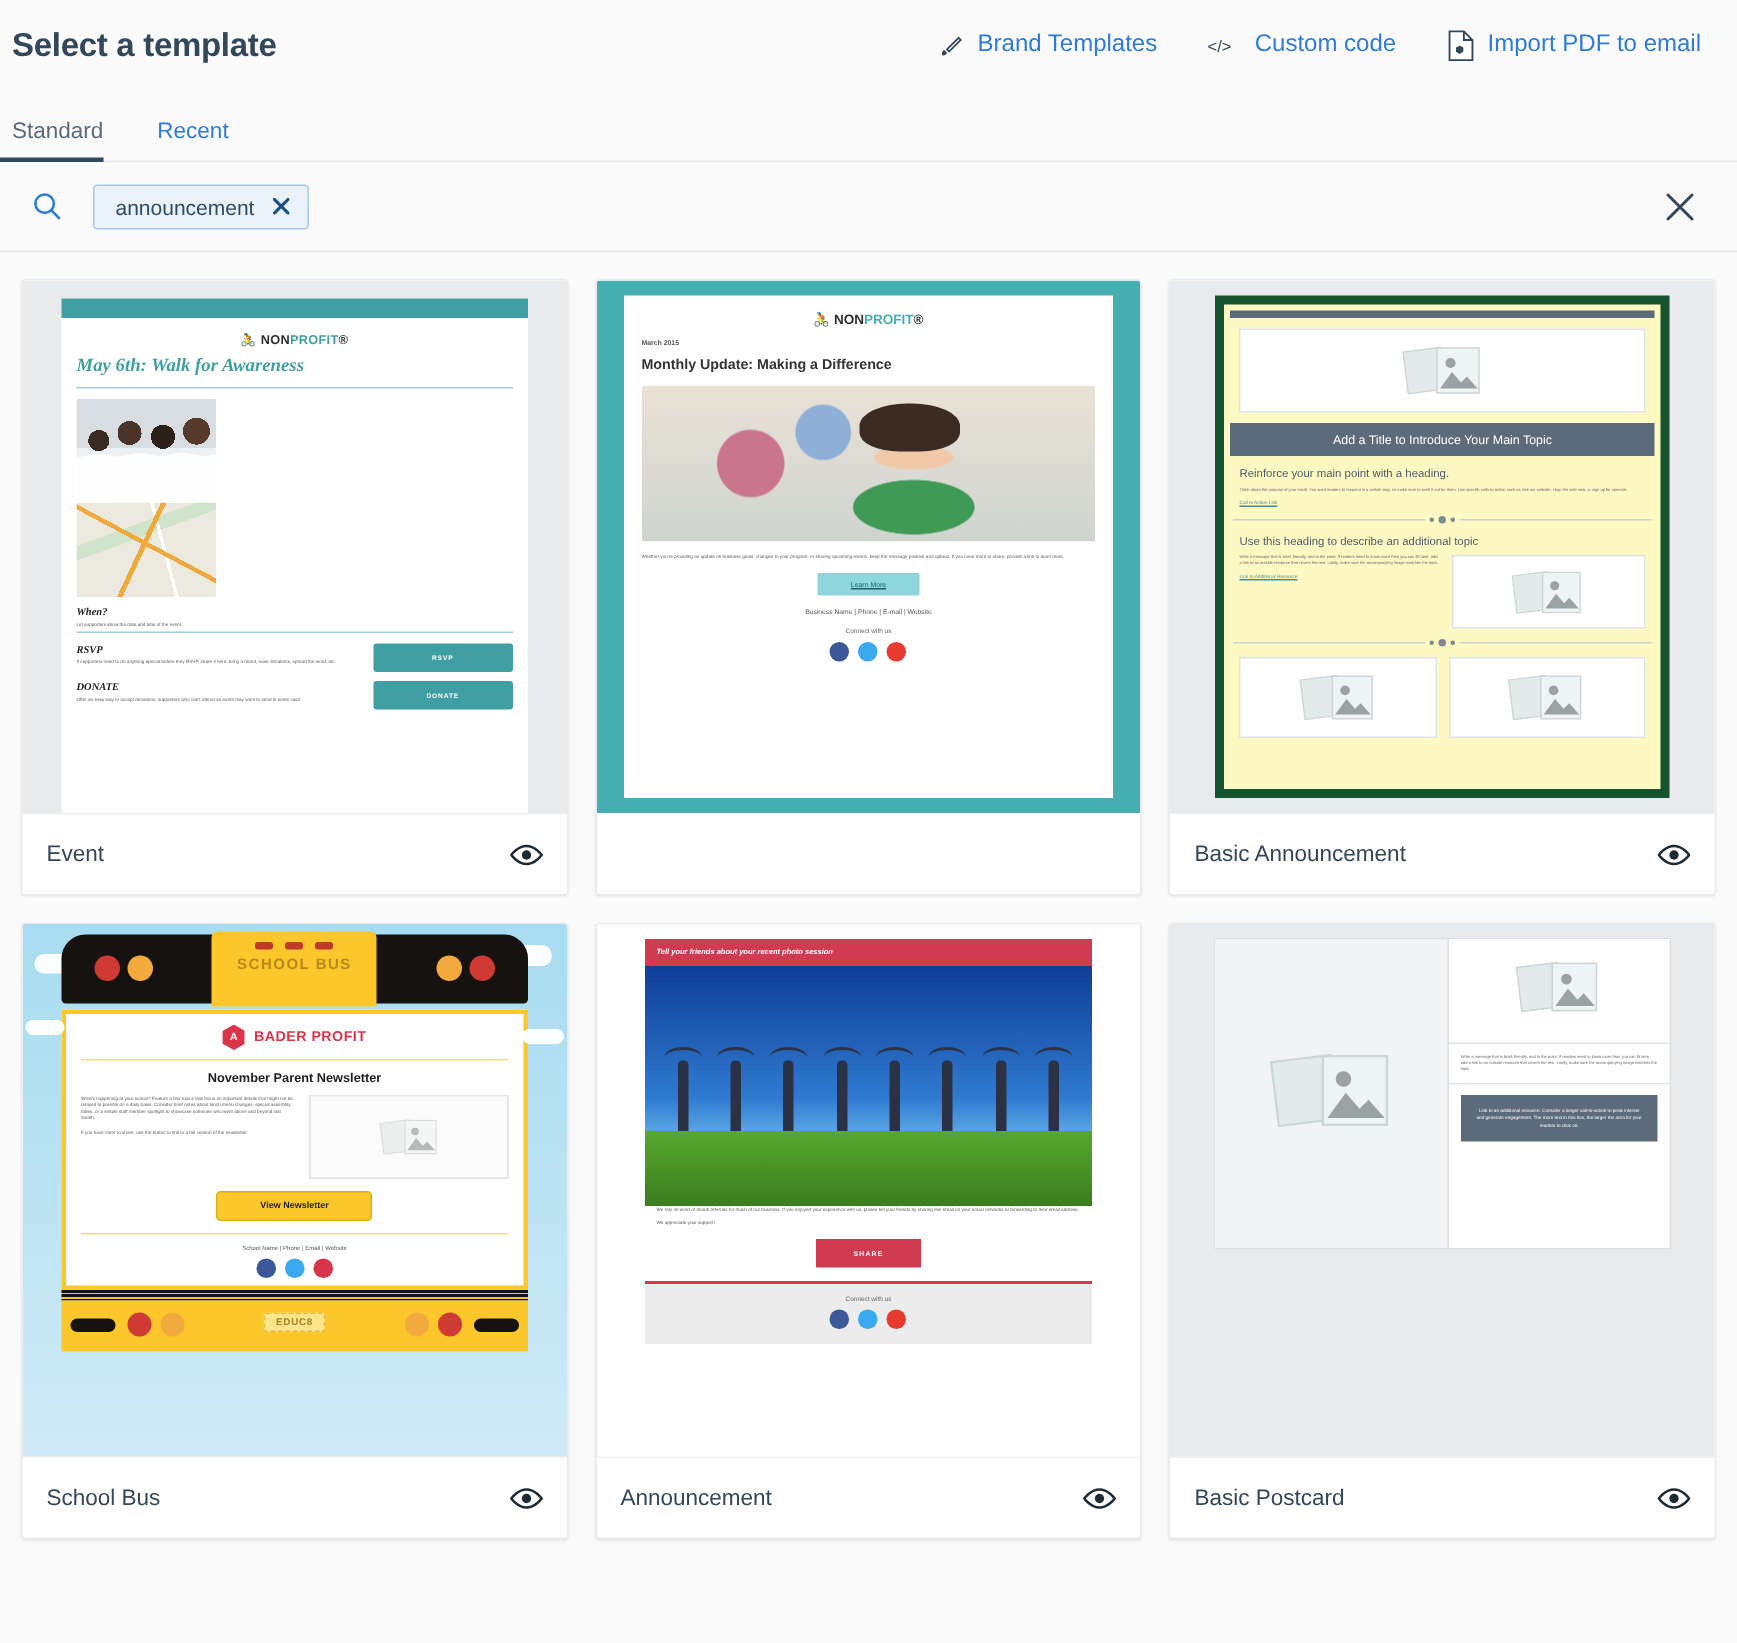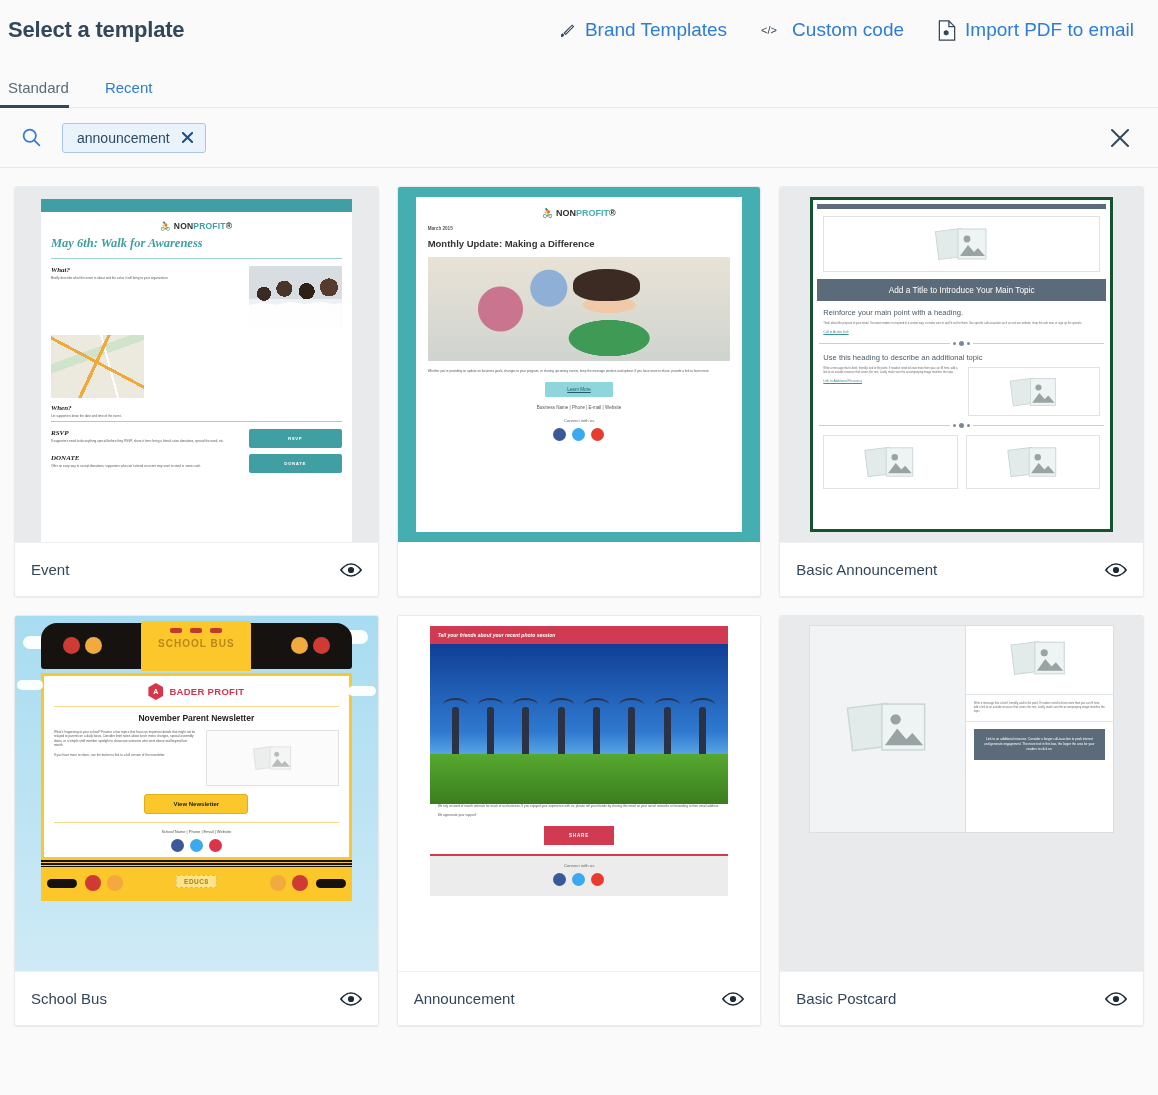--- a/index.html
+++ b/index.html
@@ -25,21 +25,21 @@
   }
   .topbar-actions {
     margin-left: auto;
     display: flex; align-items: center; gap: 34px;
   }
   .tb-action {
     display: flex; align-items: center; gap: 9px;
     cursor: pointer;
   }
   .tb-action .lbl {
-    font-size: 19px; color: #0091ae; color: #2e7cd6;
+    font-size: 16px; color: #0091ae; color: #2e7cd6;
   }
   .tb-ic { display: flex; align-items: center; justify-content: center; }
   .tb-ic svg { display: block; }
 
   
   .tabs {
     height: 48px;
     display: flex; align-items: flex-end;
     padding: 0 8px;
     background: #fafafa;
@@ -191,21 +191,21 @@
     padding:5px 0; border-radius:1px; text-decoration:underline;
   }
   .c2-links { text-align:center; font-size:4.5px; color:#555; margin-bottom:8px; }
   .c2-cw { text-align:center; font-size:4.3px; color:#666; margin-bottom:5px; }
   .soc { display:flex; gap:6px; justify-content:center; }
   .soc i { width:13px; height:13px; border-radius:50%; display:block; }
   .soc .fb{background:#3b5998;} .soc .tw{background:#3ba9ee;} .soc .yt{background:#e63b2e;}
 
   
   .c3-wrap { height:100%; background:#e9eaeb; padding:10px 30px; }
-  .c3-mail { background:#ffffff; height:100%; border:3px solid #14532d; }
+  .c3-mail { background:#fef9c3; height:100%; border:6px solid #14532d; }
   .c3-topbar { height:5px; background:#5c6b7a; margin:4px 4px 0; }
   .imgph { background:#fff; border:1px solid #dfe3e5; display:flex; align-items:center; justify-content:center; }
   .imgph svg { display:block; }
   .c3-title {
     background:#5c6b7a; color:#fff; text-align:center;
     font-size:8.3px; padding:6px 0; margin:7px 4px 0;
   }
   .c3-sec { padding: 7px 10px 0; }
   .c3-h { font-size:7.6px; color:#4b5a68; margin-bottom:5px; }
   .c3-link { font-size:3.2px; color:#3e8f9a; text-decoration:underline; margin-top:4px; display:block; }
@@ -352,24 +352,20 @@
         <div class="c1-mail">
           <div class="c1-band"></div>
           <div class="c1-body">
             <div class="c1-logo">
               🚴 <span>NON</span><span class="np">PROFIT</span>®
             </div>
             <div class="c1-head">May 6th: Walk for Awareness</div>
             <div class="c1-rule"></div>
 
             <div class="c1-row">
-              <div class="c1-col">
-                <div class="c1-q">What?</div>
-                <div class="tiny">Briefly describe what the event is about and the value it will bring to your organization.</div>
-              </div>
               <div class="c1-img ph-people"></div>
             </div>
 
             <div class="c1-row">
               <div class="c1-img ph-map"></div>
             </div>
 
             <div style="margin-bottom:3px">
               <div class="c1-q">When?</div>
               <div class="tiny">Let supporters know the date and time of the event.</div>

